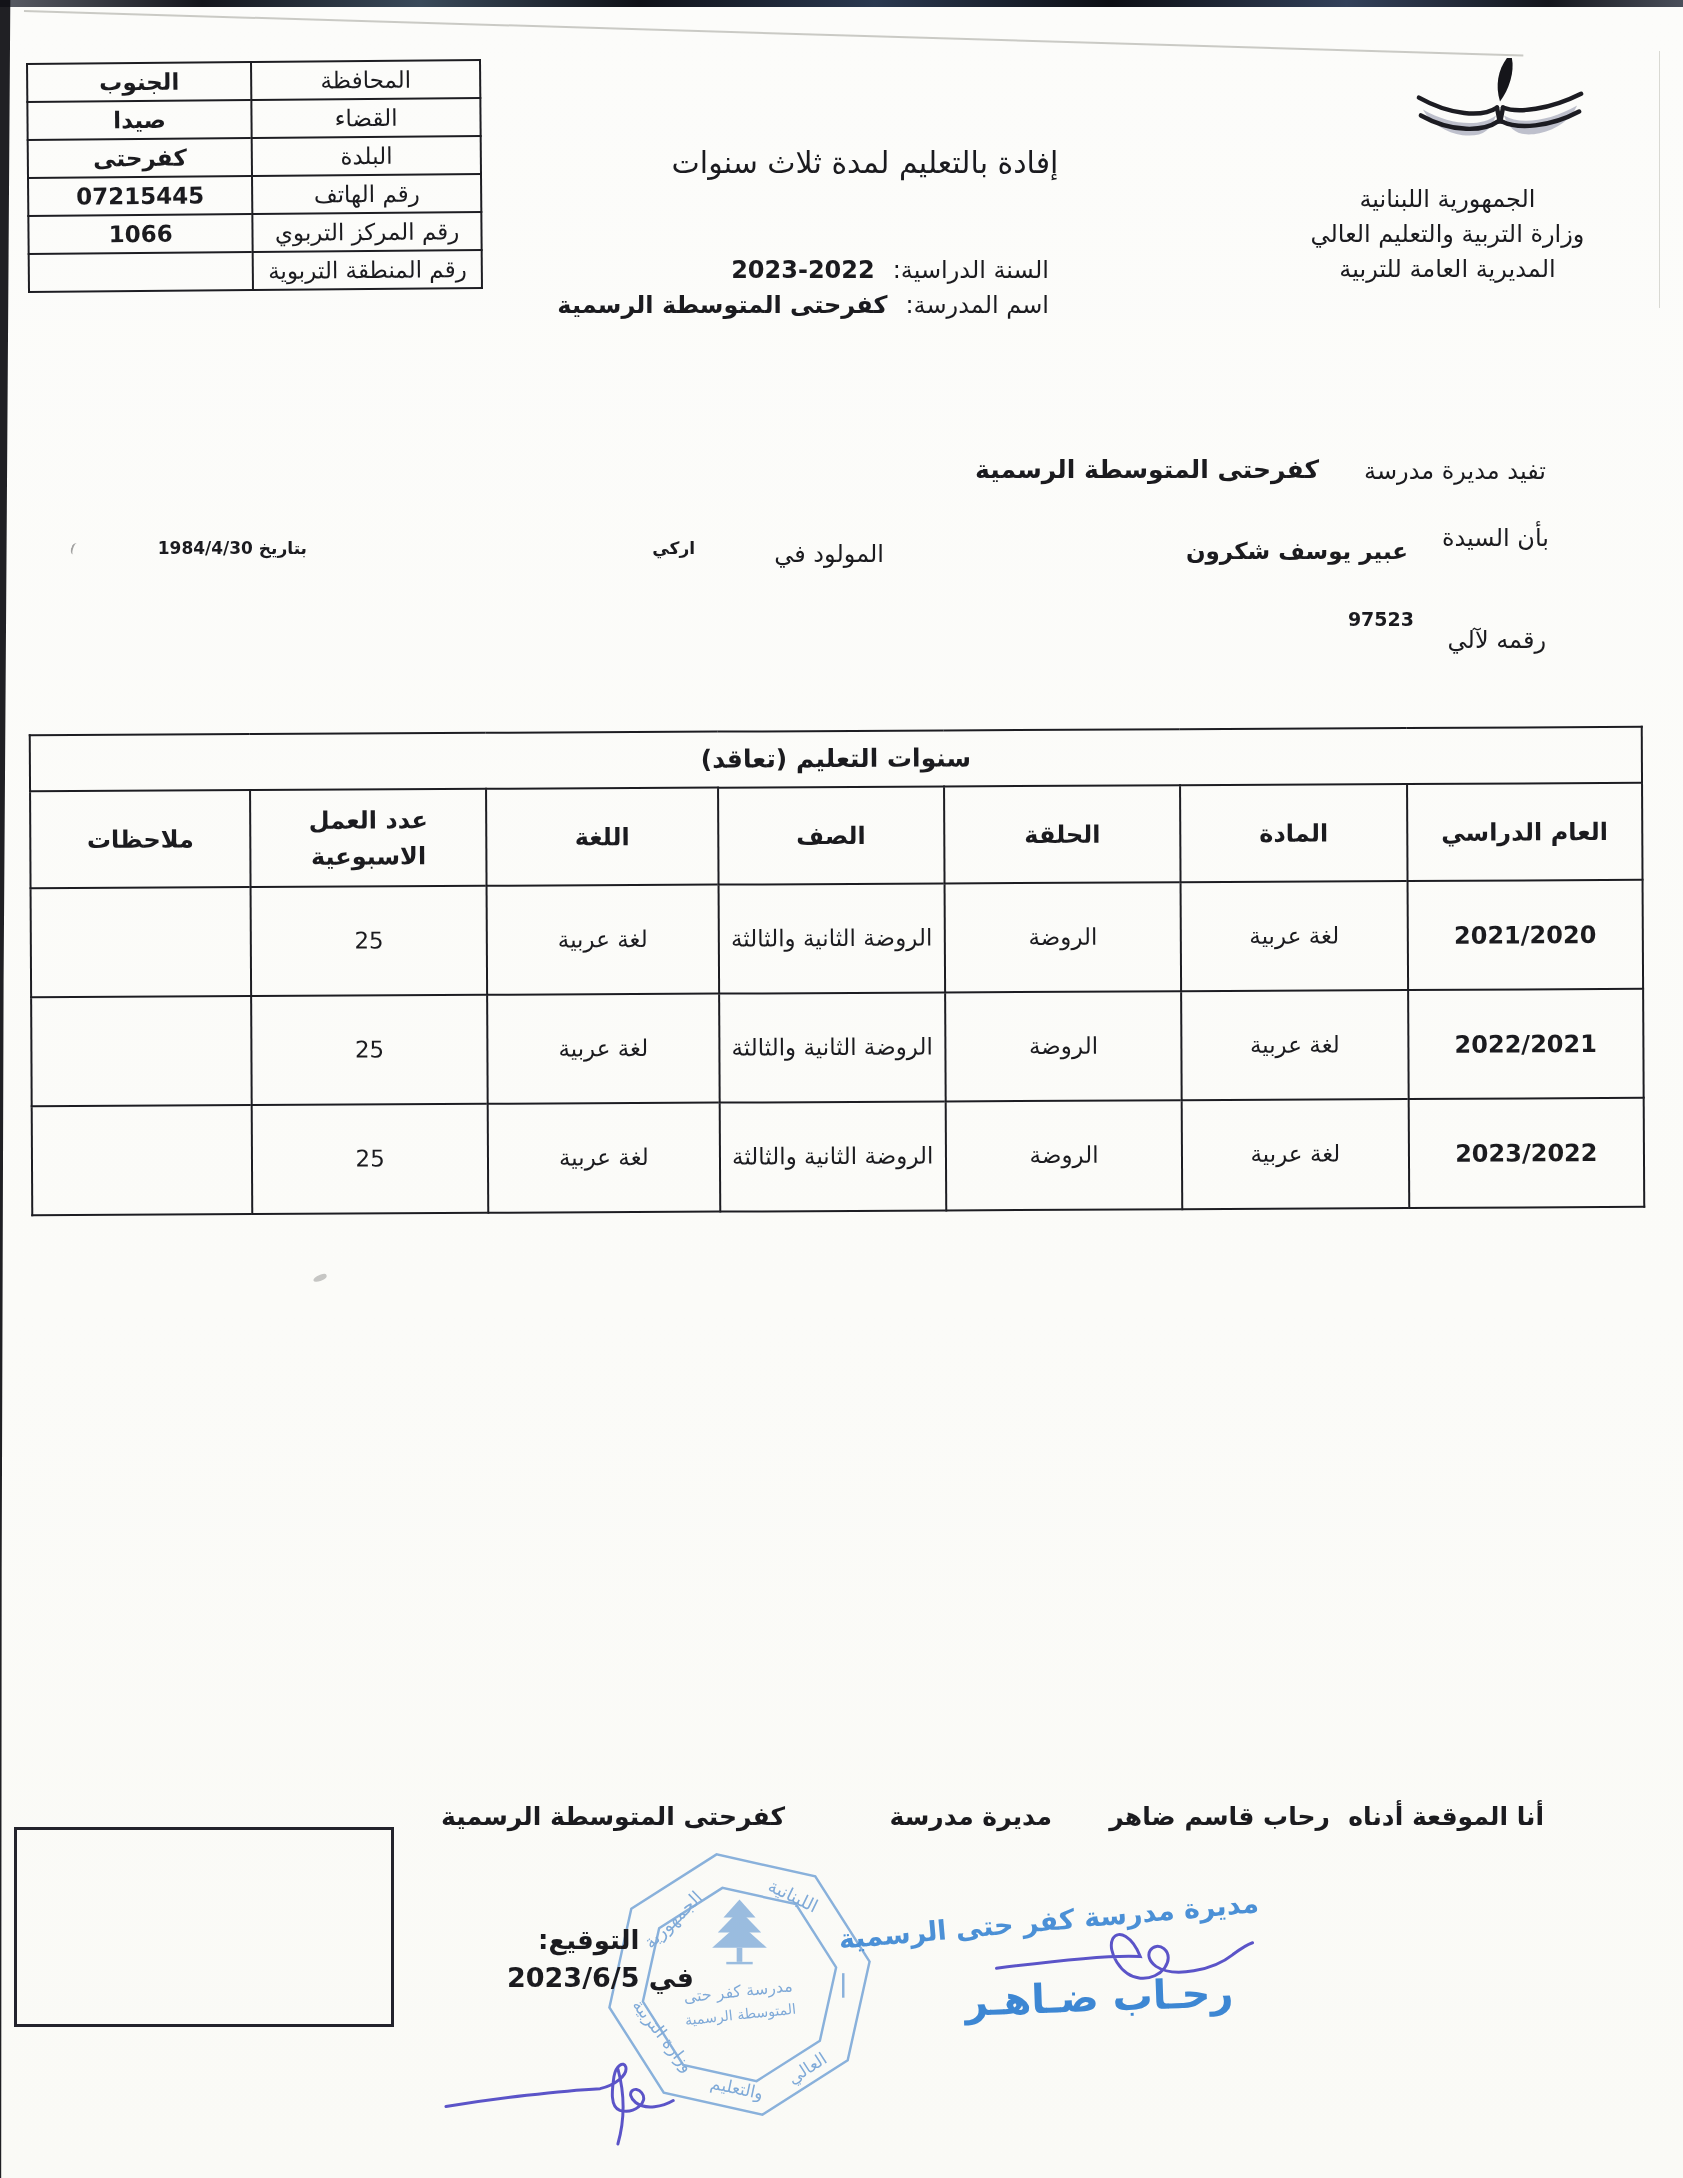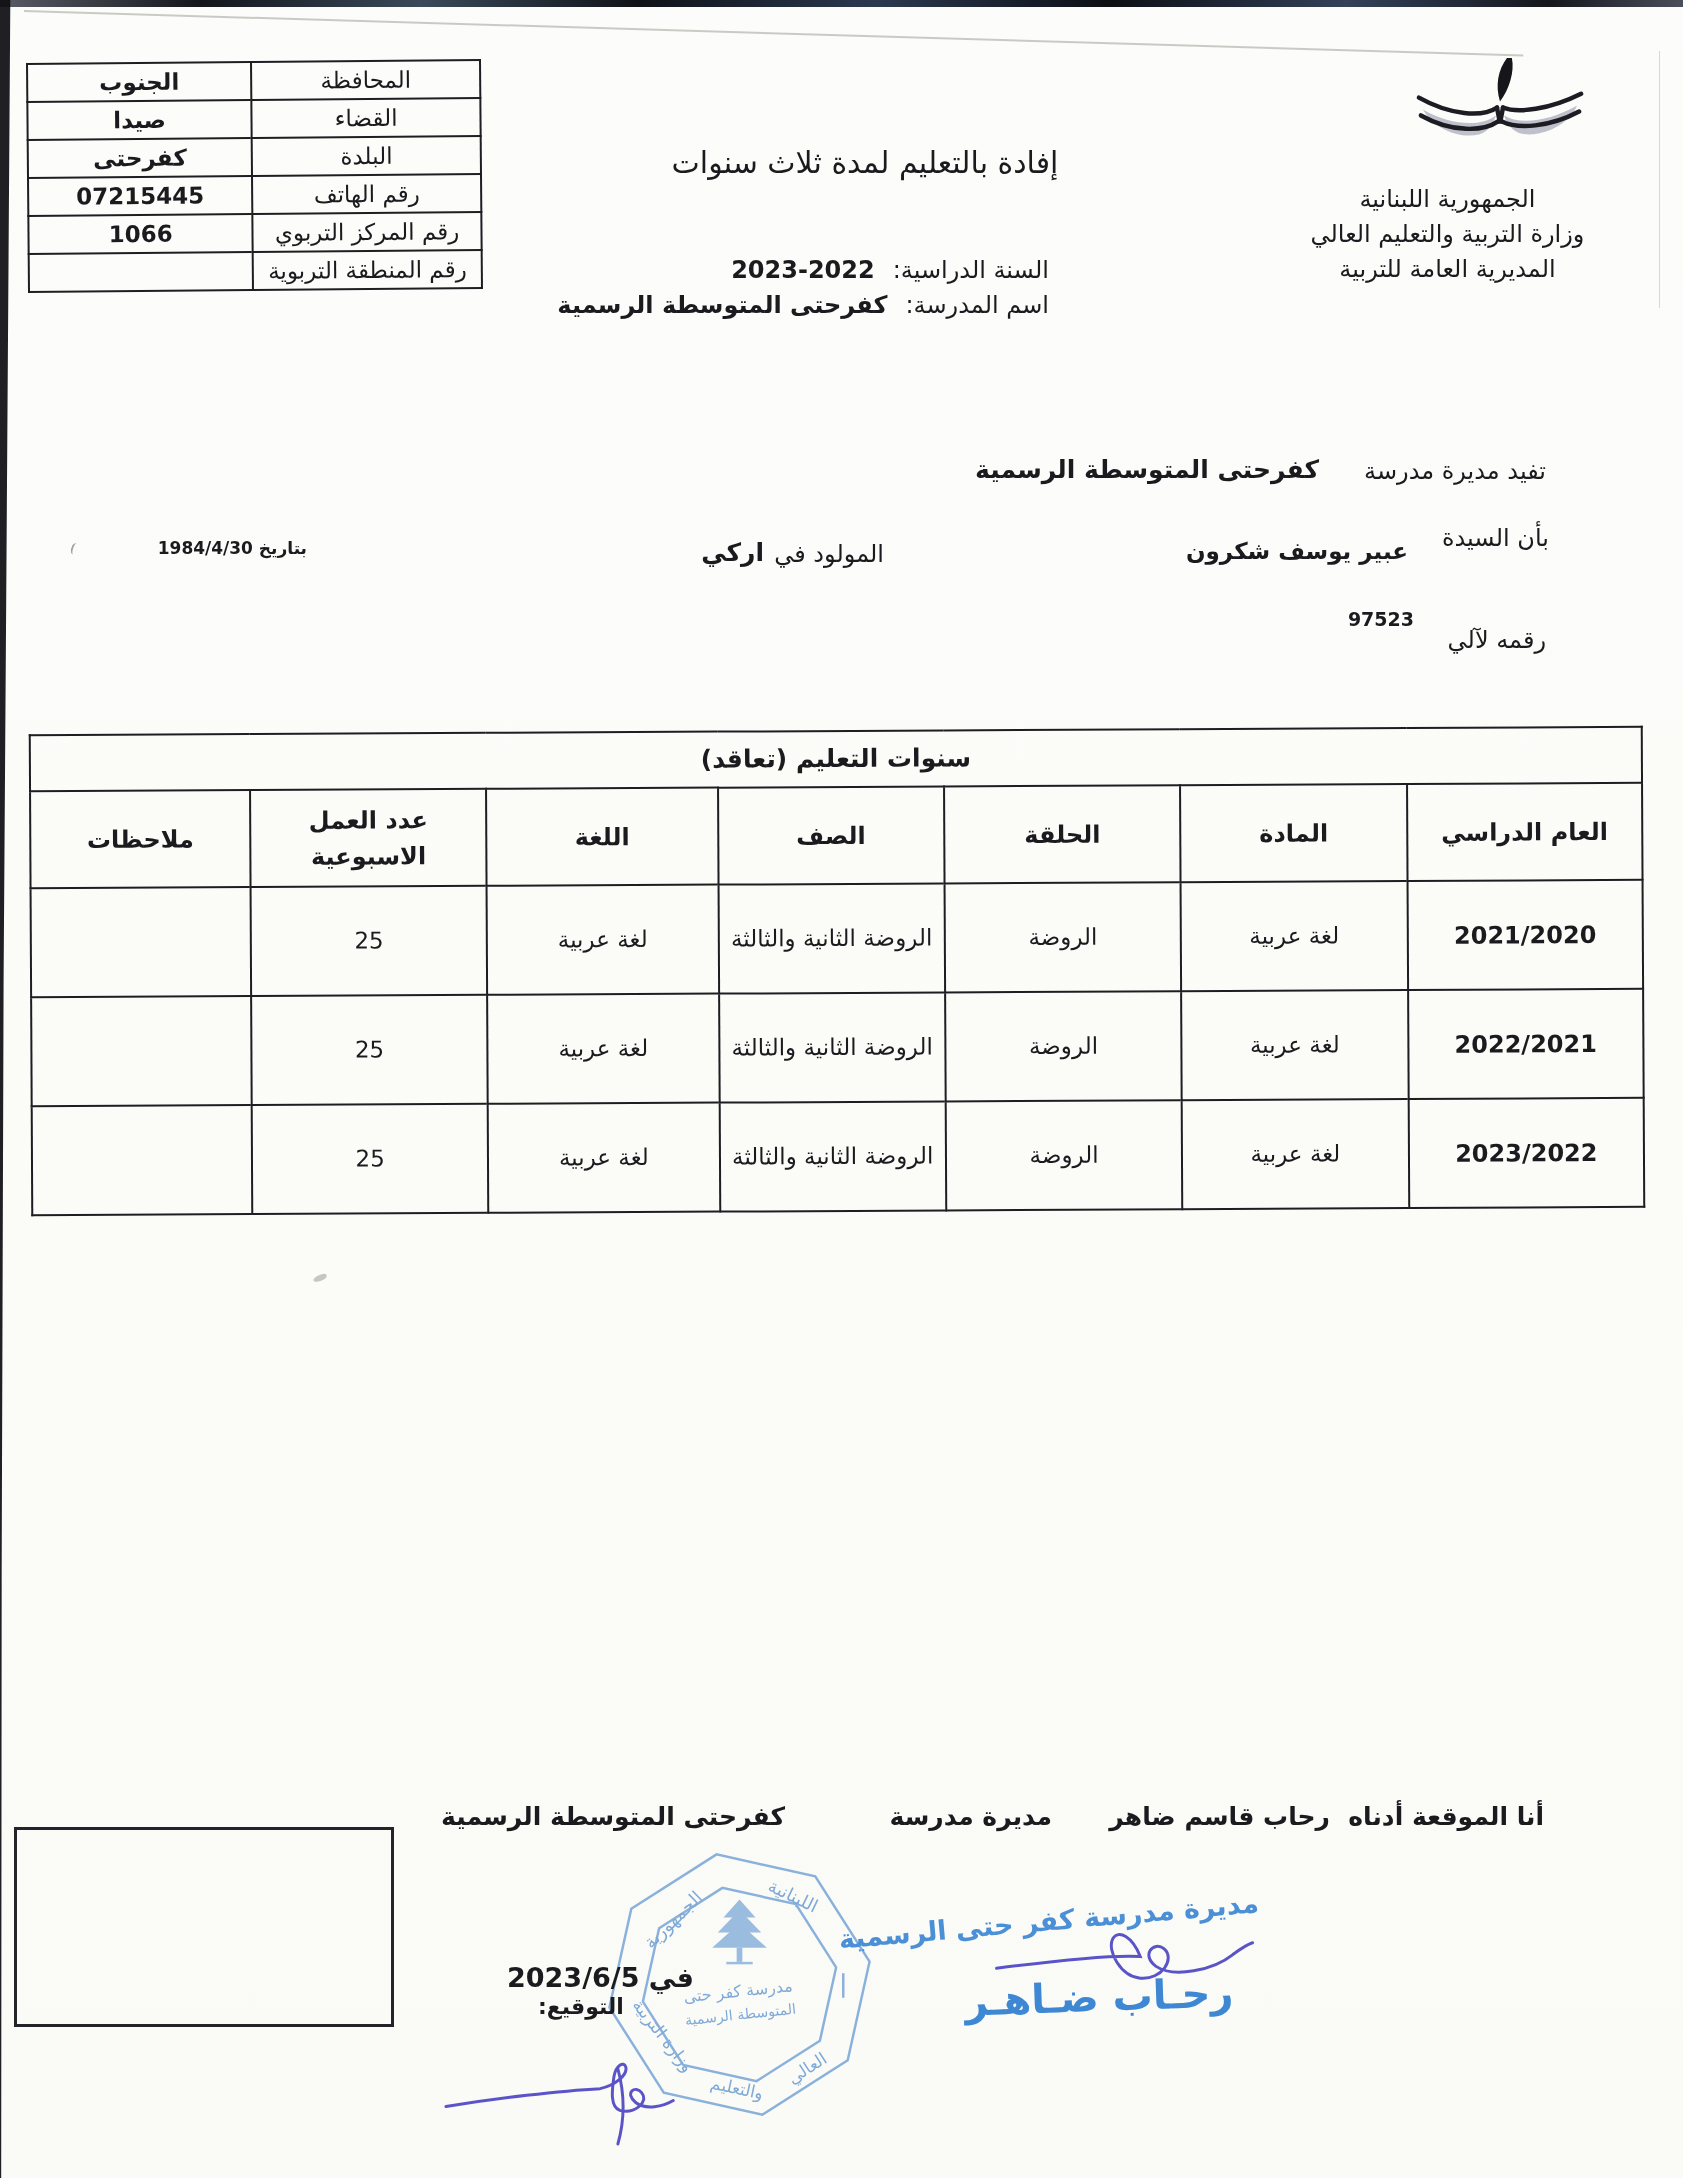--- a/index.html
+++ b/index.html
@@ -54,21 +54,21 @@
   .decl{font-size:25px;font-weight:bold;}
   .empty-box{position:absolute;left:14px;top:1827px;width:374px;height:194px;border:3px solid #23232c;background:transparent;}
   .stamp{position:absolute;left:598px;top:1843px;width:283px;height:283px;opacity:.88;}
   .hand-title{position:absolute;right:424px;top:1887px;font-size:27px;font-weight:bold;color:#4b90d6;
     transform:rotate(-5deg);transform-origin:right center;white-space:nowrap;}
   .hand-name{position:absolute;right:450px;top:1974px;font-size:40px;font-weight:bold;color:#3d87d3;
     transform:rotate(-2deg);white-space:nowrap;letter-spacing:1px;}
   .sigA{position:absolute;left:992px;top:1925px;width:267px;height:65px;}
   .sigB{position:absolute;left:442px;top:2055px;width:249px;height:95px;}
   .date-line{position:absolute;left:507px;top:1962px;font-size:27px;font-weight:bold;white-space:nowrap;}
-  .sig-label{position:absolute;left:538px;top:1994px;font-size:22px;font-weight:bold;white-space:nowrap;}
+  .sig-label{position:absolute;left:538px;top:1925px;font-size:26px;font-weight:bold;white-space:nowrap;}
 </style>
 </head>
 <body>
 
 <div class="page">
 
   <div class="scan-top"></div>
   <div class="scan-diag"></div>
   <div class="scan-left"></div>
   <div class="scan-right"></div>
@@ -137,21 +137,21 @@
     <span class="lbl">اسم المدرسة:</span>
     <span class="val">كفرحتى المتوسطة الرسمية</span>
   </div>
 
   <span class="abs nw body-line" style="right:137px;top:457px">تفيد مديرة مدرسة</span>
   <span class="abs nw body-line b" style="right:364px;top:455px;font-size:25px">كفرحتى المتوسطة الرسمية</span>
 
   <span class="abs nw body-line" style="right:134px;top:524px">بأن السيدة</span>
   <span class="abs nw body-line b" style="right:275px;top:538px;font-size:23px">عبير يوسف شكرون</span>
   <span class="abs nw body-line" style="right:799px;top:540px">المولود في</span>
-  <span class="abs nw body-line b" style="right:919px;top:538px;font-size:25px">اركي</span>
+  <span class="abs nw body-line b" style="right:988px;top:538px;font-size:17px">اركي</span>
   <span class="abs nw body-line b" style="right:1376px;top:538px;font-size:17px">بتاريخ 1984/4/30</span>
 
   <span class="abs nw body-line" style="right:137px;top:626px">رقمه لآلي</span>
   <span class="abs nw body-line b" style="right:269px;top:608px;font-size:19px">97523</span>
 
   <table class="main-table">
     <colgroup>
       <col style="width:14.6%">
         <col style="width:14.05%">
         <col style="width:14.65%">

